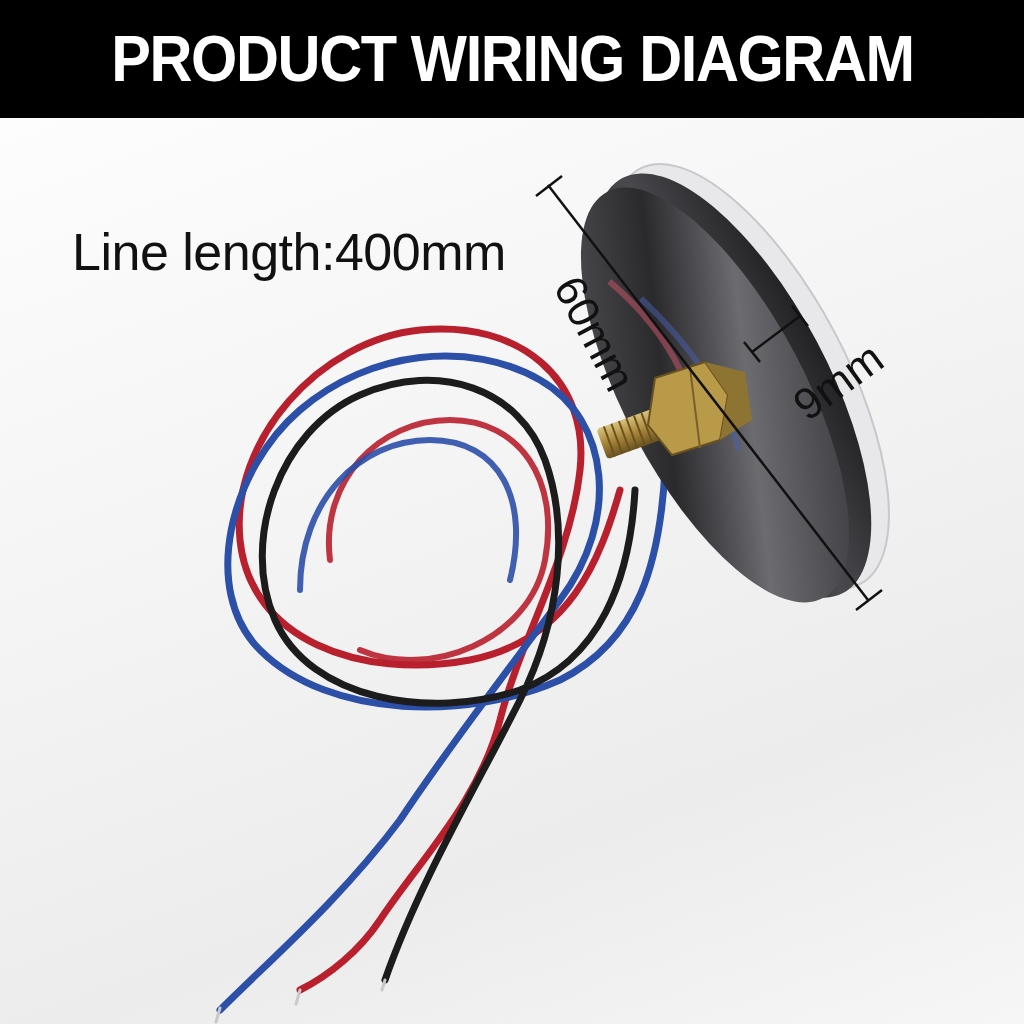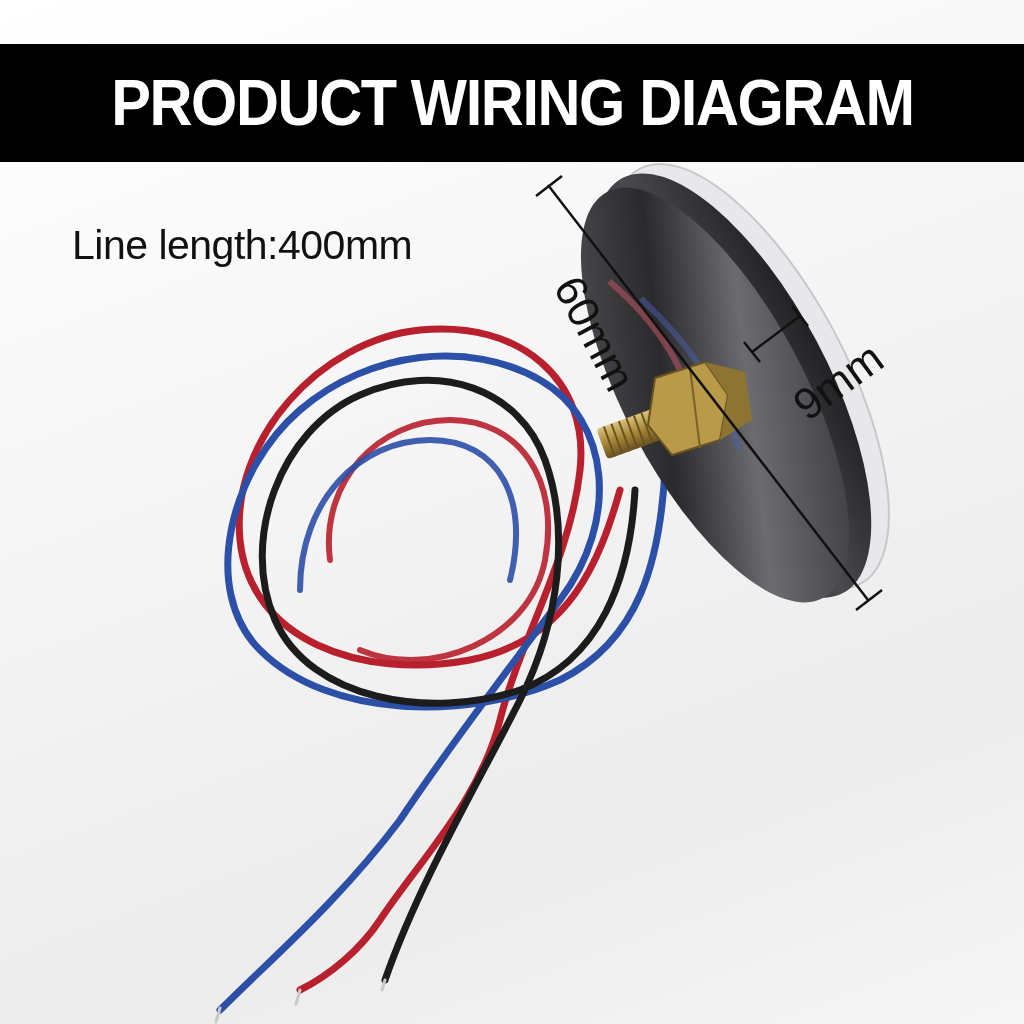--- a/index.html
+++ b/index.html
@@ -3,30 +3,30 @@
   <meta charset="utf-8">
   <style>
     html, body { margin:0; padding:0; }
     body {
       width:1024px; height:1024px; overflow:hidden; position:relative;
       background: linear-gradient(160deg, #ffffff 0%, #f4f4f4 45%, #ececec 75%, #f6f6f6 100%);
       font-family: "Liberation Sans", sans-serif;
     }
     .header {
       position:absolute; left:0; top:0; width:1024px; height:118px;
-      background:#000; display:flex; align-items:center; justify-content:center;margin-top:44px;
+      background:#000; display:flex; align-items:center; justify-content:center;
     }
     .header h1 {
       margin:0; color:#fff; font-family:"Liberation Sans", sans-serif;
       font-weight:bold; font-size:64px; letter-spacing:-1.5px;
       transform: scaleX(0.93);
     }
     .line-length {
       position:absolute; left:72px; top:222px;
-      font-size:41px; color:#111; letter-spacing:-0.5px;
+      font-size:52px; color:#111; letter-spacing:-0.5px;
       font-family:"Liberation Sans", sans-serif;
     }
     .scene { position:absolute; left:0; top:0; width:1024px; height:1024px; }
     .dim-label {
       position:absolute; font-size:44px; color:#111;
       font-family:"Liberation Sans", sans-serif; white-space:nowrap;
       transform-origin: left top;
     }
     .dim-60 { left:588px; top:268px; transform: rotate(62deg); }
     .dim-9  { left:784px; top:390px; transform: rotate(-36deg); }

